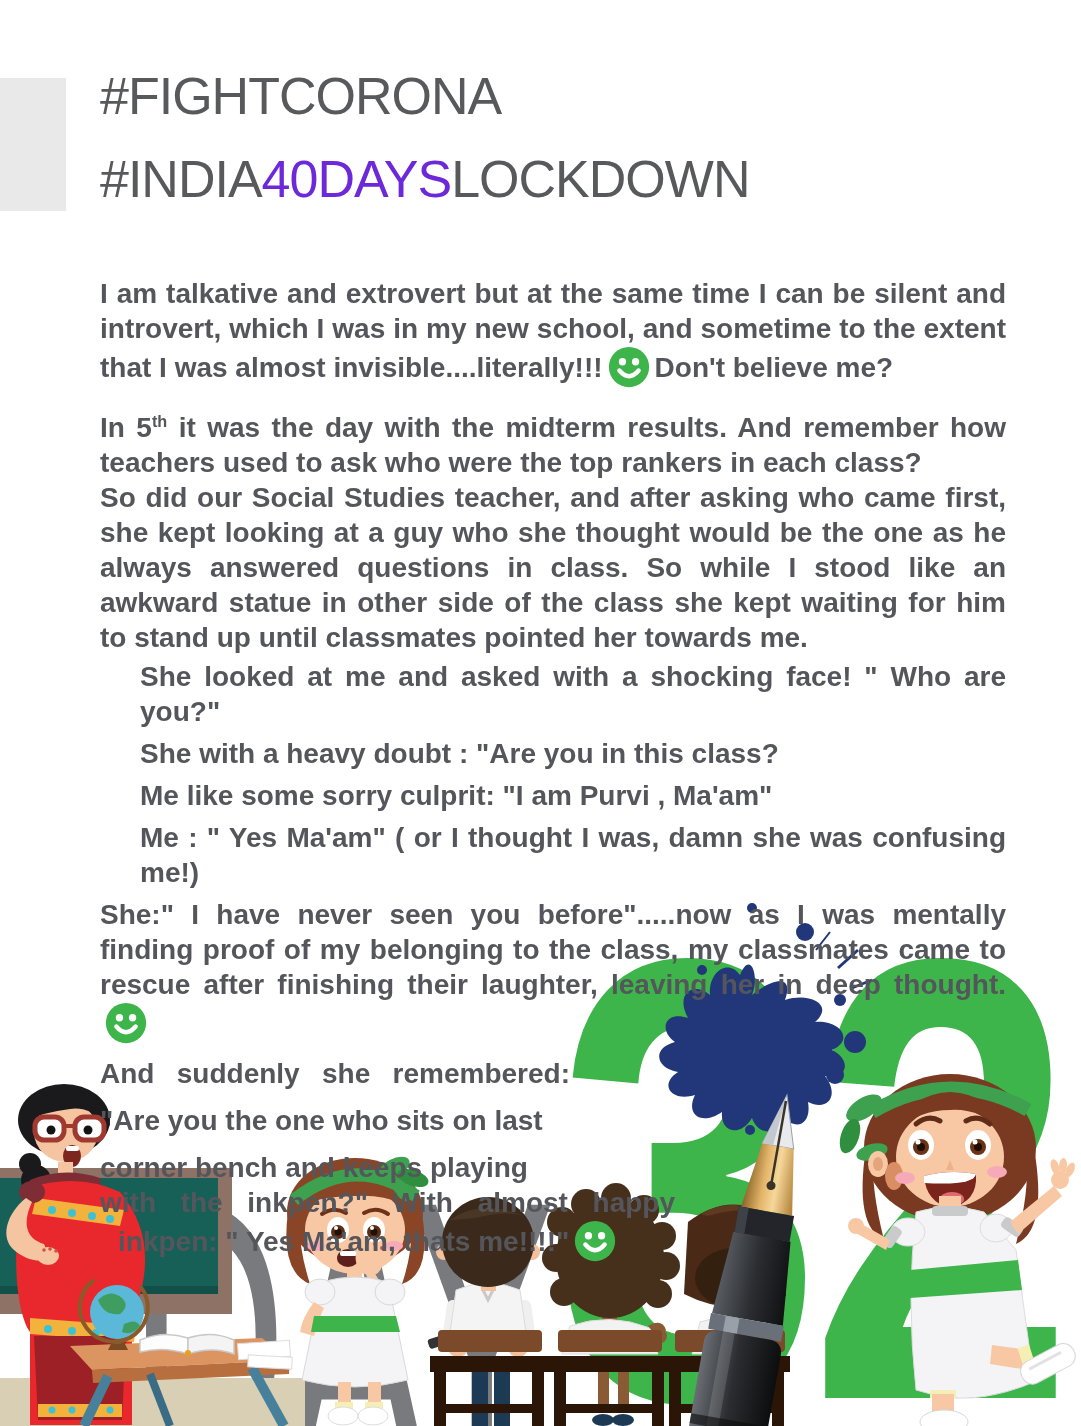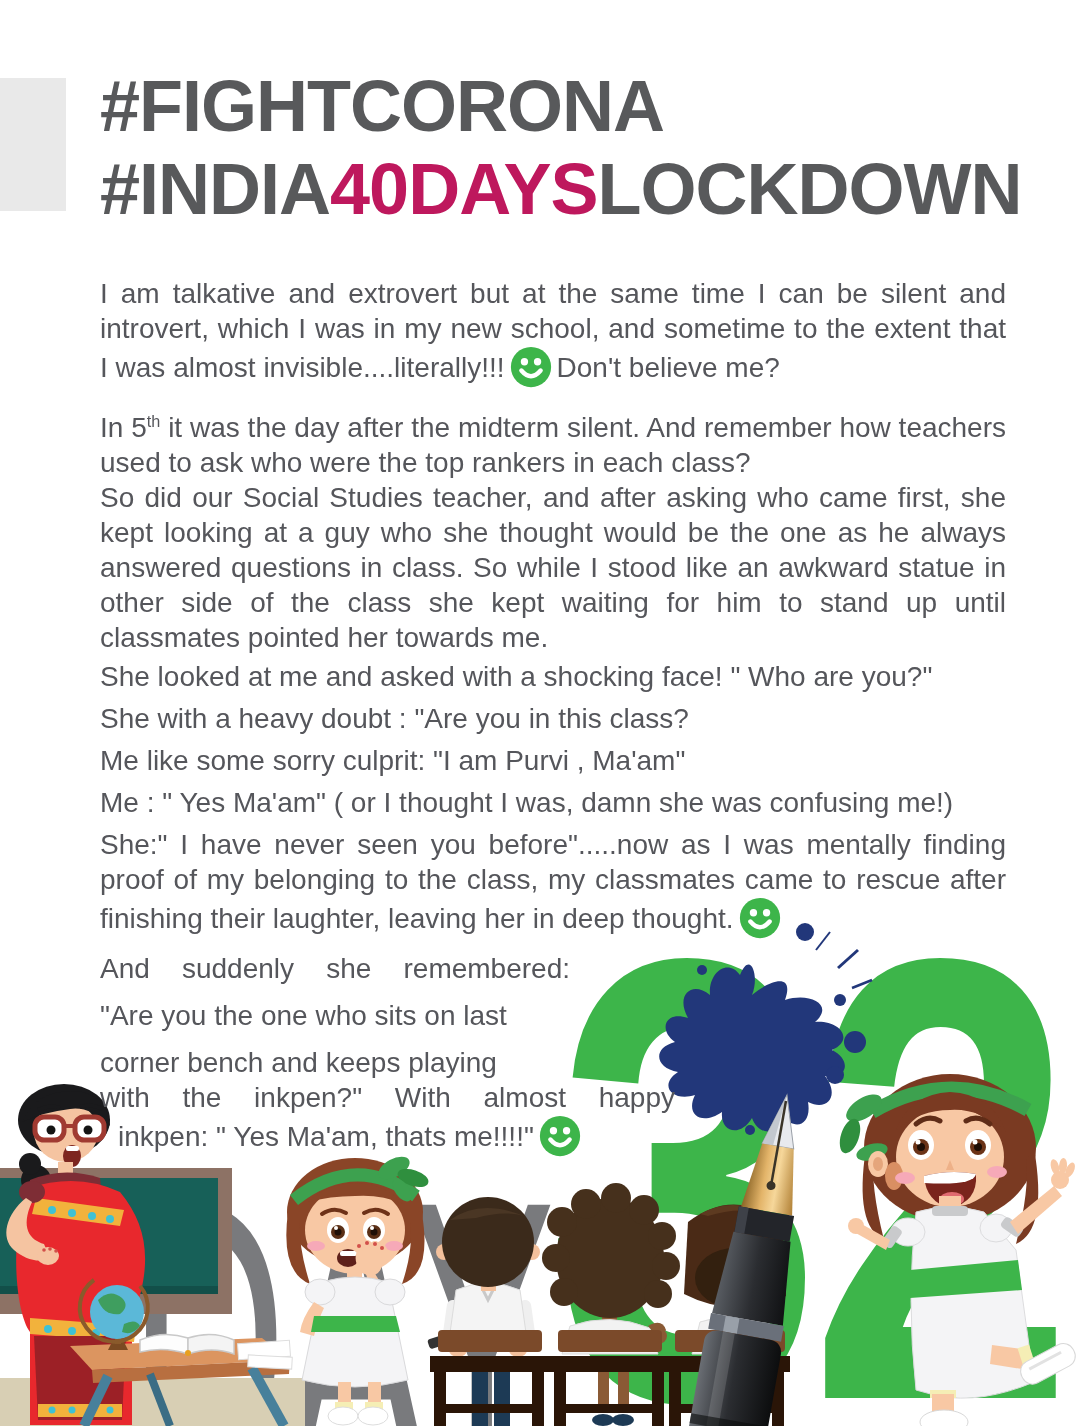--- a/index.html
+++ b/index.html
@@ -3,35 +3,35 @@
 <meta charset="utf-8">
 <style>
   html,body{margin:0;padding:0;}
   body{
     width:1081px;height:1426px;position:relative;overflow:hidden;
     background:#ffffff;font-family:"Liberation Sans",sans-serif;
   }
   
   .gray-block{position:absolute;left:0;top:78px;width:66px;height:133px;background:#e9e9e9;}
   .h-line{
-    position:absolute;left:100px;font-weight:700;font-size:72px;line-height:1;
+    position:absolute;left:100px;font-weight:400;font-size:52px;line-height:1;
     letter-spacing:-1px;color:#58595b;white-space:nowrap;
   }
   #h1{top:70px;}
   #h2{top:153px;}
-  .green-txt{color:#be185d;}
+  .green-txt{color:#6d28d9;}
   
   #story{
     position:absolute;left:100px;top:276px;width:906px;z-index:10;
-    color:#55565b;font-size:28px;line-height:35px;font-weight:400;
+    color:#55565b;font-size:28px;line-height:35px;font-weight:700;
   }
   .para{text-align:justify;margin:0;}
   .mb22{margin-bottom:22px;}
   .mb10{margin-bottom:4px;}
-  .mb7{margin-bottom:7px;}
+  .mb7{margin-bottom:7px;margin-left:40px;}
   sup.ord{font-size:0.58em;vertical-align:super;line-height:0;margin-top:43px;}
   .wrap-line{white-space:nowrap;}
   .wl-narrow{width:470px;margin-top:12px;}
   .wl-wide{width:575px;}
   .just-last{white-space:normal;text-align:justify;text-align-last:justify;}
   .indent18{padding-left:18px;}
   .smiley{display:inline-block;width:42px;height:42px;vertical-align:-11px;margin:0 5px;}
   
   .art{position:absolute;pointer-events:none;}
   #bg-word-svg{left:0;top:0;}
@@ -60,21 +60,21 @@
 <div id="h2" class="h-line"><span>#INDIA</span><span class="green-txt">40DAYS</span><span>LOCKDOWN</span></div>
 
 <div id="story">
   <p class="para mb22"><span>I am talkative and extrovert but at the same time I can be silent and introvert, which I was in my new school, and sometime to the extent that I was almost invisible....literally!!!</span><svg class="smiley" viewBox="0 0 48 48">
         <circle cx="24" cy="24" r="23" fill="#3db54a"></circle>
         <circle cx="16.5" cy="18" r="4.2" fill="#fff"></circle>
         <circle cx="31.5" cy="18" r="4.2" fill="#fff"></circle>
         <path d="M13,28 Q24,41 35,28" stroke="#fff" stroke-width="5" fill="none" stroke-linecap="round"></path>
       </svg><span>Don't believe me?</span></p>
 
-  <p class="para"><span>In 5</span><sup class="ord">th</sup><span> it was the day after the midterm silent. And remember how teachers used to ask who were the top rankers in each class?</span></p>
+  <p class="para"><span>In 5</span><sup class="ord">th</sup><span> it was the day with the midterm results. And remember how teachers used to ask who were the top rankers in each class?</span></p>
 
   <p class="para mb10">So did our Social Studies teacher, and after asking who came first, she kept looking at a guy who she thought would be the one as he always answered questions in class. So while I stood like an awkward statue in other side of the class she kept waiting for him to stand up until classmates pointed her towards me.</p>
 
   <p class="para mb7">She looked at me and asked with a shocking face! " Who are you?"</p>
   <p class="para mb7">She with a heavy doubt : "Are you in this class?</p>
   <p class="para mb7">Me like some sorry culprit: "I am Purvi , Ma'am"</p>
   <p class="para mb7">Me : " Yes Ma'am" ( or I thought I was, damn she was confusing me!)</p>
 
   <p class="para"><span>She:" I have never seen you before".....now as I was mentally finding proof of my belonging to the class, my classmates came to rescue after finishing their laughter, leaving her in deep thought.</span><svg class="smiley" viewBox="0 0 48 48">
         <circle cx="24" cy="24" r="23" fill="#3db54a"></circle>

